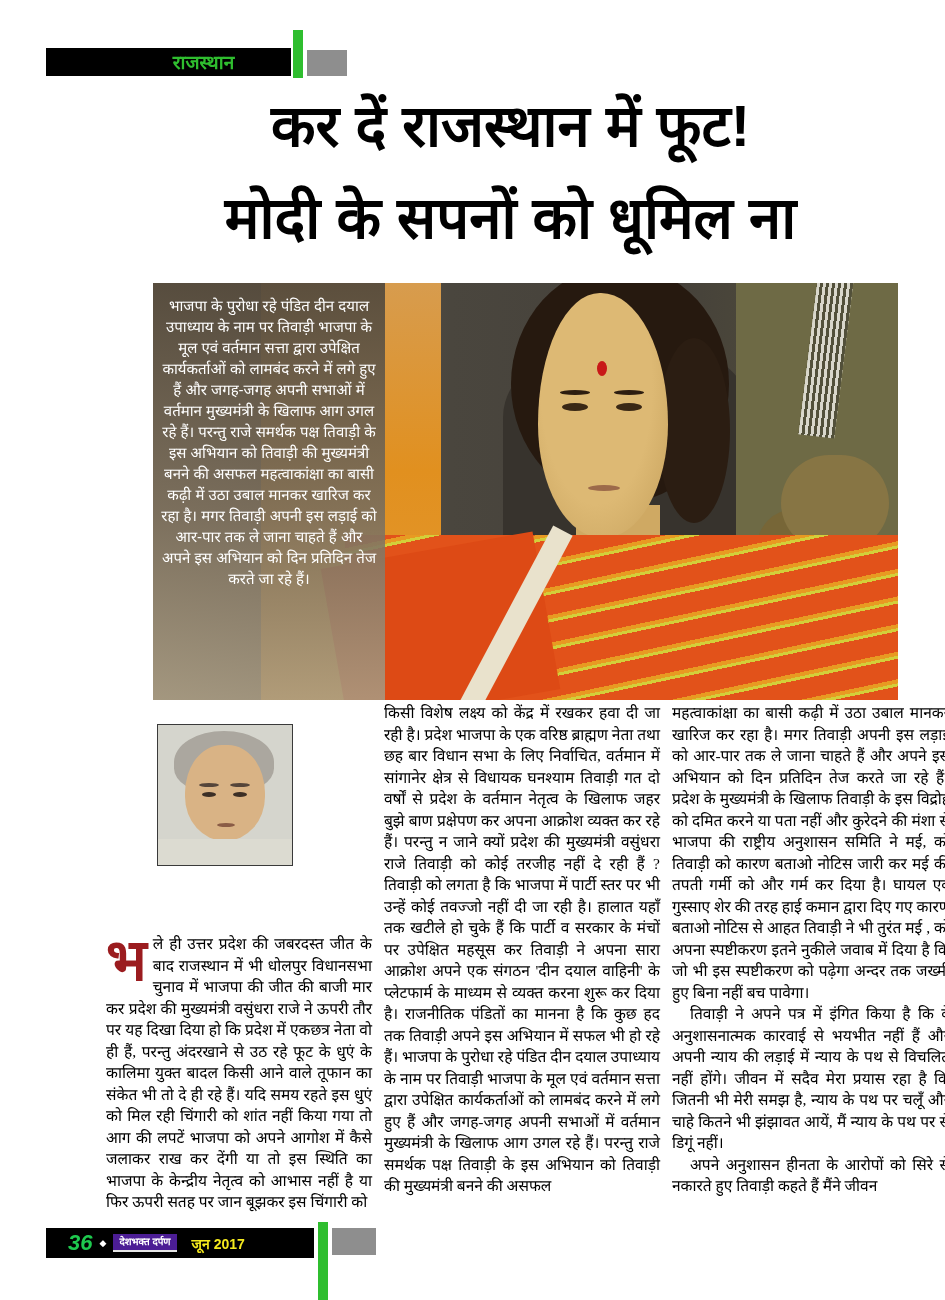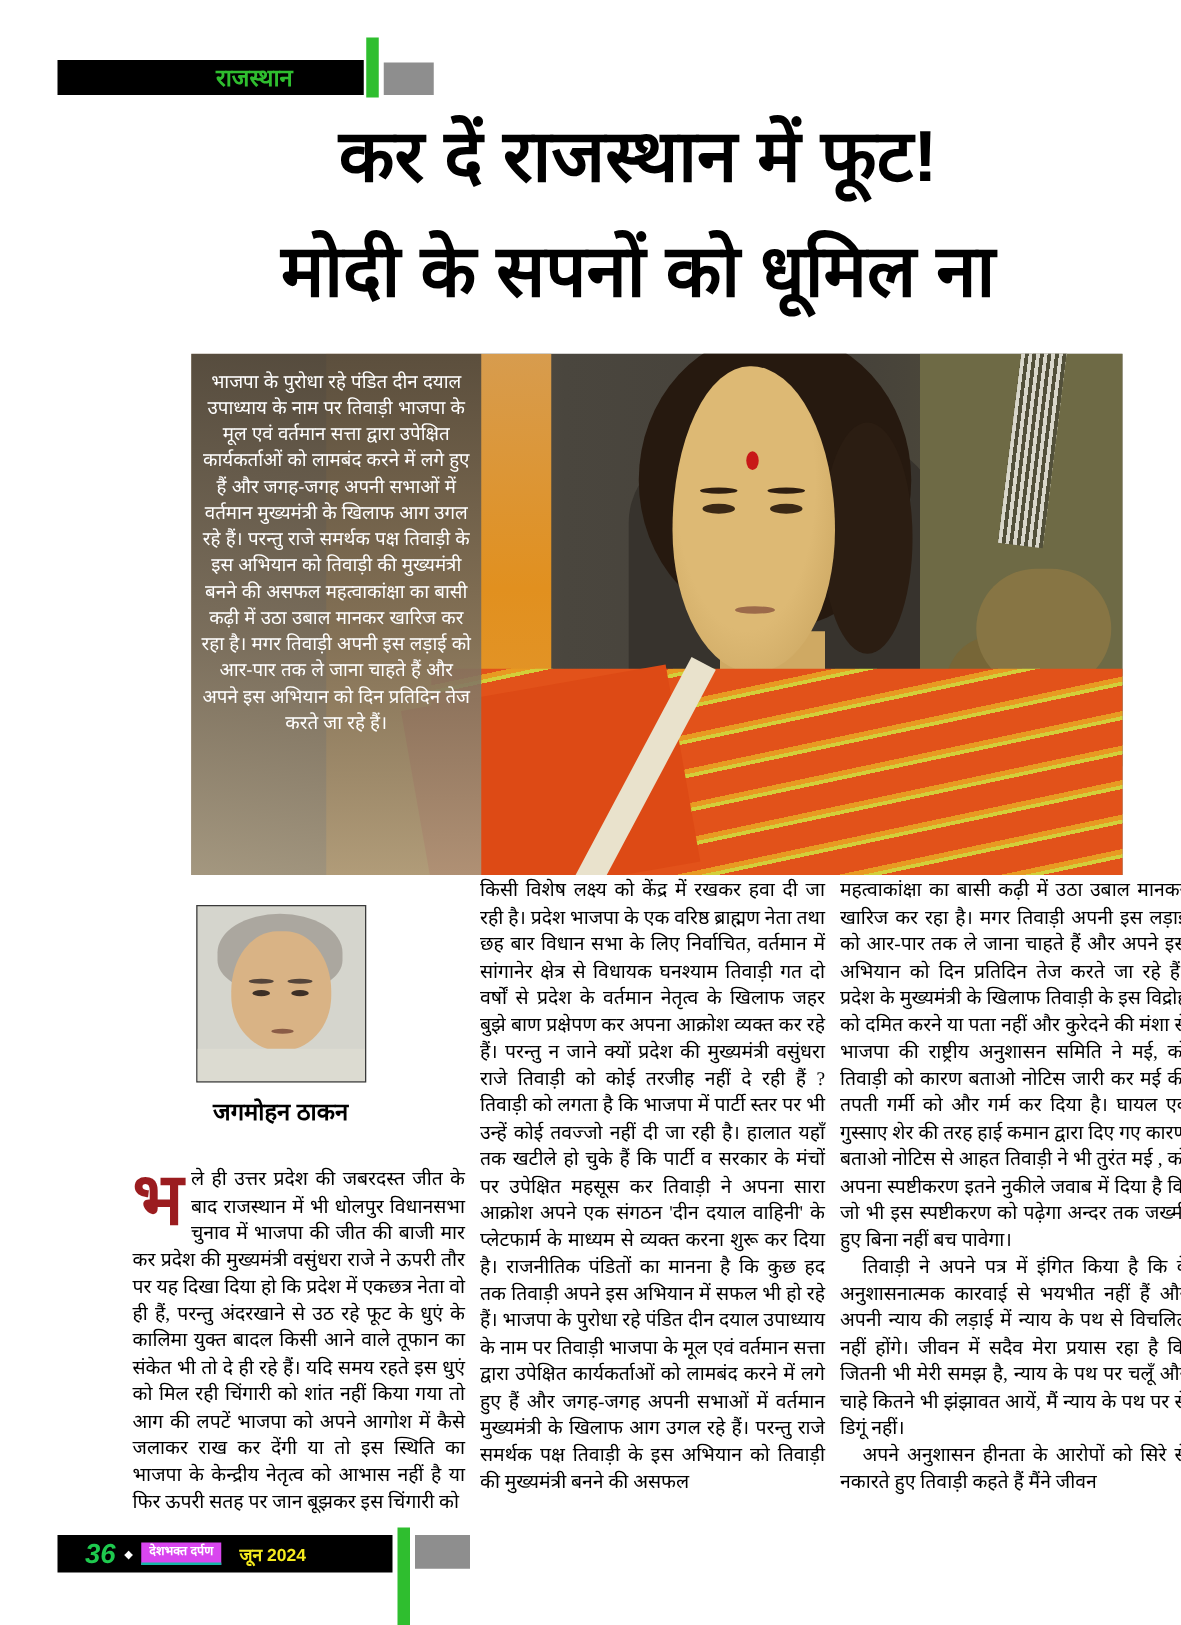--- a/index.html
+++ b/index.html
@@ -71,22 +71,22 @@
             font-size:58px;line-height:46px;padding:4px 6px 0 0;}
   .col-3 p{margin:0;}
   .col-3 p + p{text-indent:18px;}
 
   
   .footer-bar{position:absolute;left:8px;top:1228px;width:268px;height:30px;background:#000;
               display:flex;align-items:center;gap:7px;padding:0 0 0 22px;box-sizing:border-box;
               font-family:"Liberation Sans",sans-serif;}
   .footer-page{color:#1ec94e;font-size:22px;font-weight:bold;font-style:italic;}
   .footer-diamond{color:#fff;font-size:9px;}
-  .footer-logo{background:#d946ef;color:#fff;font-size:10px;font-weight:bold;line-height:1;
-               padding:3px 6px;border-bottom:2px solid #14b8a6;white-space:nowrap;}
+  .footer-logo{background:#4c1d95;color:#fff;font-size:10px;font-weight:bold;line-height:1;
+               padding:3px 6px;border-bottom:2px solid #e5e5e5;white-space:nowrap;}
   .footer-date{color:#f5ea1e;font-size:14px;font-weight:bold;margin-left:8px;}
   .footer-vline{position:absolute;left:280px;top:1222px;width:10px;height:78px;background:#2fbe2f;}
   .footer-graybox{position:absolute;left:294px;top:1228px;width:44px;height:27px;background:#8e8e8e;}
 </style>
 </head>
 <body>
 
 <div class="page">
 
   <div class="header-bar">
@@ -129,36 +129,35 @@
     <div class="ap-hair"></div>
     <div class="ap-face">
       <div class="ap-brow" style="left:14px;"></div>
       <div class="ap-brow" style="left:45px;"></div>
       <div class="ap-eye" style="left:17px;"></div>
       <div class="ap-eye" style="left:48px;"></div>
       <div class="ap-mouth"></div>
     </div>
     <div class="ap-shoulders"></div>
   </div>
-  <div class="author-name">जगमोहन ठाकन</div>
 
   <div class="col col-1">
     <span class="drop-cap">भ</span><span>ले ही उत्तर प्रदेश की जबरदस्त जीत के बाद राजस्थान में भी धोलपुर विधानसभा चुनाव में भाजपा की जीत की बाजी मार कर प्रदेश की मुख्यमंत्री वसुंधरा राजे ने ऊपरी तौर पर यह दिखा दिया हो कि प्रदेश में एकछत्र नेता वो ही हैं, परन्तु अंदरखाने से उठ रहे फूट के धुएं के कालिमा युक्त बादल किसी आने वाले तूफान का संकेत भी तो दे ही रहे हैं। यदि समय रहते इस धुएं को मिल रही चिंगारी को शांत नहीं किया गया तो आग की लपटें भाजपा को अपने आगोश में कैसे जलाकर राख कर देंगी या तो इस स्थिति का भाजपा के केन्द्रीय नेतृत्व को आभास नहीं है या फिर ऊपरी सतह पर जान बूझकर इस चिंगारी को</span>
   </div>
   <div class="col col-2">
     <span>किसी विशेष लक्ष्य को केंद्र में रखकर हवा दी जा रही है। प्रदेश भाजपा के एक वरिष्ठ ब्राह्मण नेता तथा छह बार विधान सभा के लिए निर्वाचित, वर्तमान में सांगानेर क्षेत्र से विधायक घनश्याम तिवाड़ी गत दो वर्षों से प्रदेश के वर्तमान नेतृत्व के खिलाफ जहर बुझे बाण प्रक्षेपण कर अपना आक्रोश व्यक्त कर रहे हैं। परन्तु न जाने क्यों प्रदेश की मुख्यमंत्री वसुंधरा राजे तिवाड़ी को कोई तरजीह नहीं दे रही हैं ? तिवाड़ी को लगता है कि भाजपा में पार्टी स्तर पर भी उन्हें कोई तवज्जो नहीं दी जा रही है। हालात यहाँ तक खटीले हो चुके हैं कि पार्टी व सरकार के मंचों पर उपेक्षित महसूस कर तिवाड़ी ने अपना सारा आक्रोश अपने एक संगठन 'दीन दयाल वाहिनी' के प्लेटफार्म के माध्यम से व्यक्त करना शुरू कर दिया है। राजनीतिक पंडितों का मानना है कि कुछ हद तक तिवाड़ी अपने इस अभियान में सफल भी हो रहे हैं। भाजपा के पुरोधा रहे पंडित दीन दयाल उपाध्याय के नाम पर तिवाड़ी भाजपा के मूल एवं वर्तमान सत्ता द्वारा उपेक्षित कार्यकर्ताओं को लामबंद करने में लगे हुए हैं और जगह-जगह अपनी सभाओं में वर्तमान मुख्यमंत्री के खिलाफ आग उगल रहे हैं। परन्तु राजे समर्थक पक्ष तिवाड़ी के इस अभियान को तिवाड़ी की मुख्यमंत्री बनने की असफल</span>
   </div>
   <div class="col col-3">
     <p>महत्वाकांक्षा का बासी कढ़ी में उठा उबाल मानकर खारिज कर रहा है। मगर तिवाड़ी अपनी इस लड़ाई को आर-पार तक ले जाना चाहते हैं और अपने इस अभियान को दिन प्रतिदिन तेज करते जा रहे हैं। प्रदेश के मुख्यमंत्री के खिलाफ तिवाड़ी के इस विद्रोह को दमित करने या पता नहीं और कुरेदने की मंशा से भाजपा की राष्ट्रीय अनुशासन समिति ने मई, को तिवाड़ी को कारण बताओ नोटिस जारी कर मई की तपती गर्मी को और गर्म कर दिया है। घायल एवं गुस्साए शेर की तरह हाई कमान द्वारा दिए गए कारण बताओ नोटिस से आहत तिवाड़ी ने भी तुरंत मई , को अपना स्पष्टीकरण इतने नुकीले जवाब में दिया है कि जो भी इस स्पष्टीकरण को पढ़ेगा अन्दर तक जख्मी हुए बिना नहीं बच पावेगा।</p>
     <p>तिवाड़ी ने अपने पत्र में इंगित किया है कि वे अनुशासनात्मक कारवाई से भयभीत नहीं हैं और अपनी न्याय की लड़ाई में न्याय के पथ से विचलित नहीं होंगे। जीवन में सदैव मेरा प्रयास रहा है कि जितनी भी मेरी समझ है, न्याय के पथ पर चलूँ और चाहे कितने भी झंझावत आयें, मैं न्याय के पथ पर से डिगूं नहीं।</p>
     <p>अपने अनुशासन हीनता के आरोपों को सिरे से नकारते हुए तिवाड़ी कहते हैं मैंने जीवन</p>
   </div>
 
   <div class="footer-bar">
     <span class="footer-page">36</span>
     <span class="footer-diamond">◆</span>
     <span class="footer-logo">देशभक्त दर्पण</span>
-    <span class="footer-date">जून 2024</span>
+    <span class="footer-date">जून 2017</span>
   </div>
   <div class="footer-vline"></div>
   <div class="footer-graybox"></div>
 
 </div>
 
 </body></html>

